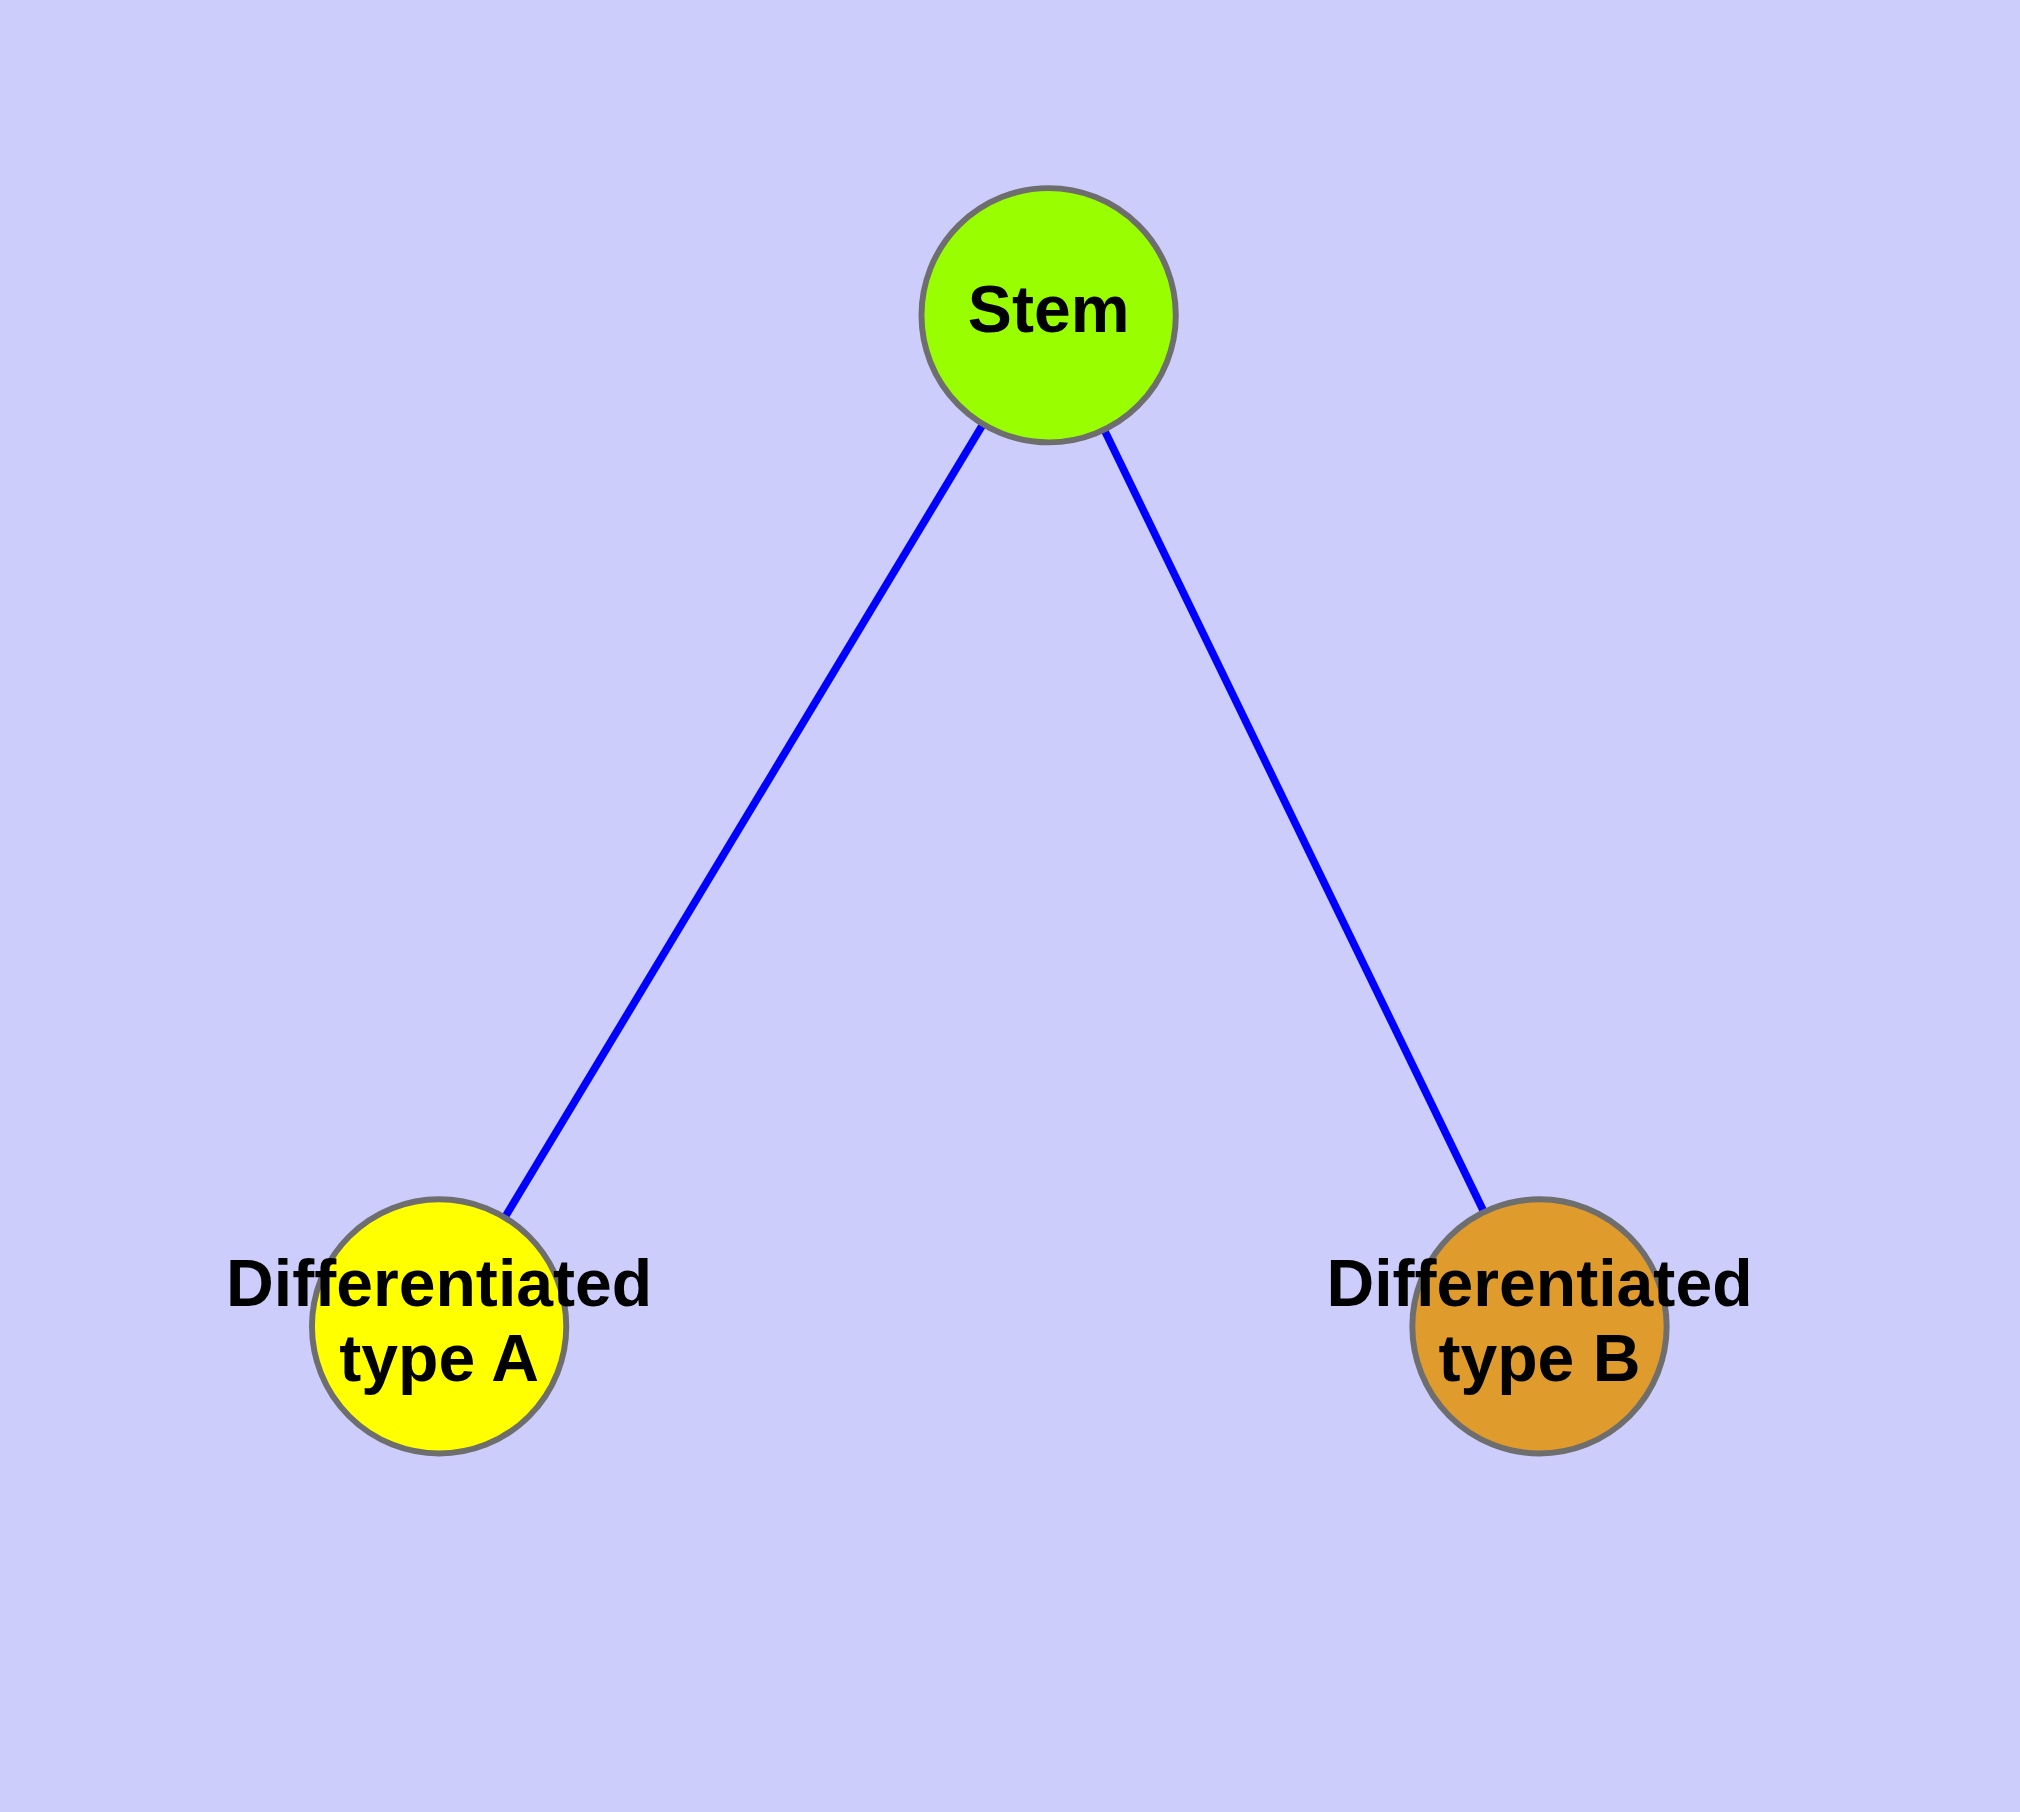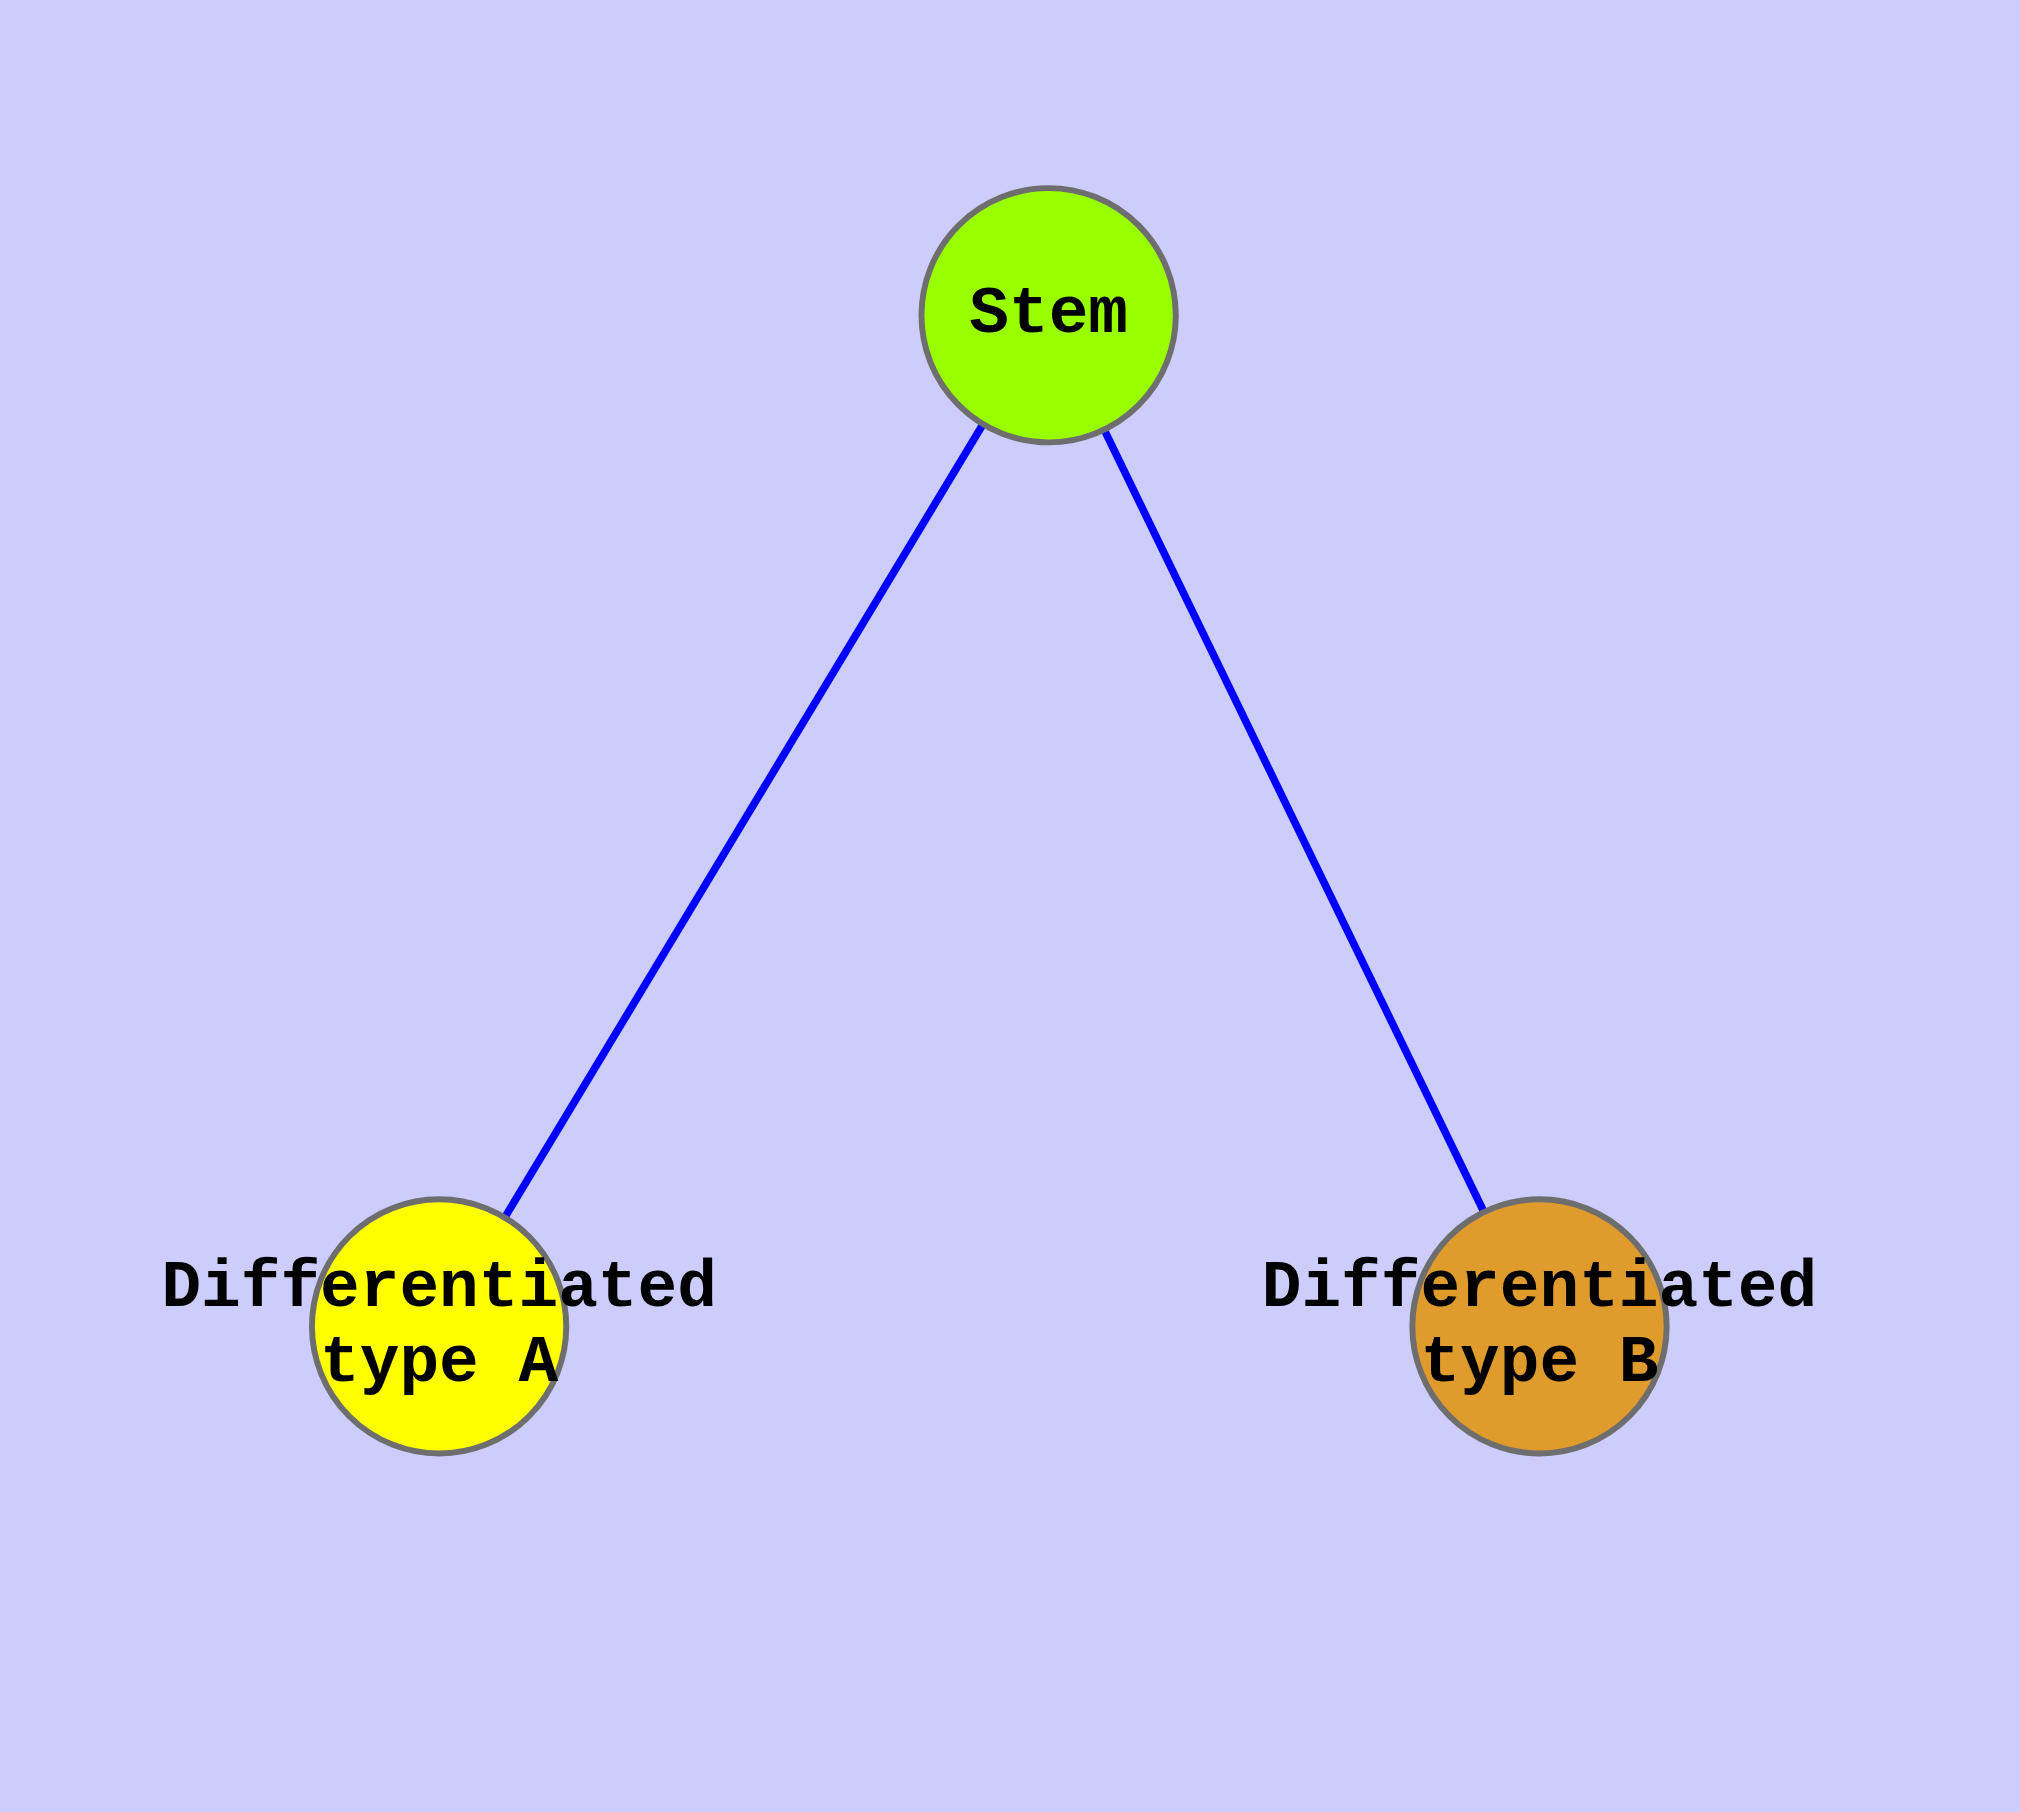--- a/index.html
+++ b/index.html
@@ -6,21 +6,21 @@
   html, body {
     margin: 0;
     padding: 0;
     background: #ffffff;
   }
   #canvas {
     position: relative;
     width: 2021px;
     height: 1812px;
     overflow: hidden;
-    font-family: Liberation Mono, monospace;
+    font-family: Liberation Sans, sans-serif;
   }
   #bg-layer {
     position: absolute;
     inset: 0;
   }
   #graph-svg {
     position: absolute;
     top: 0;
     left: 0;
     width: 2021px;

